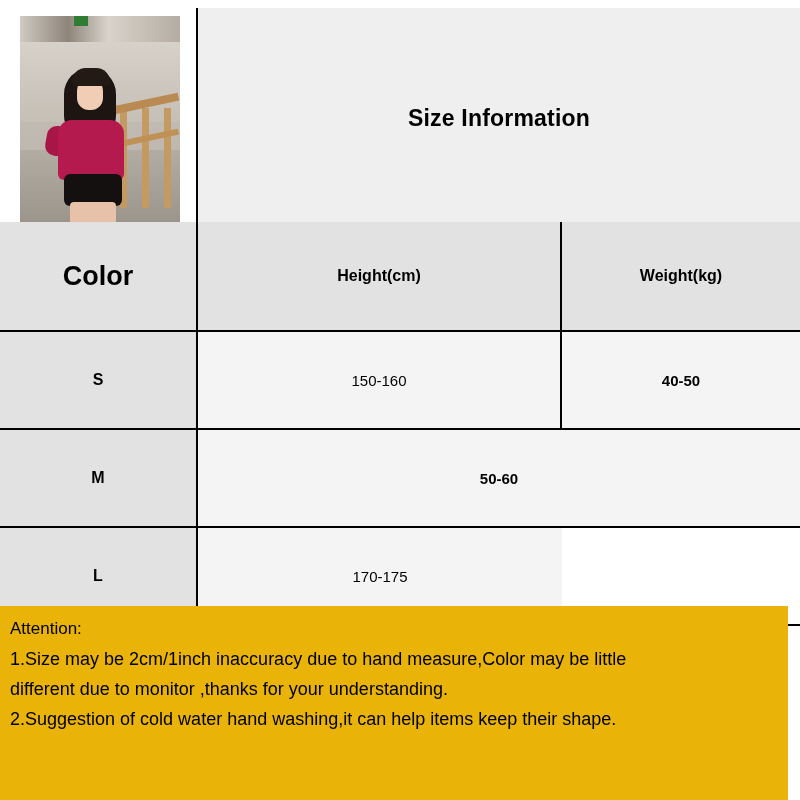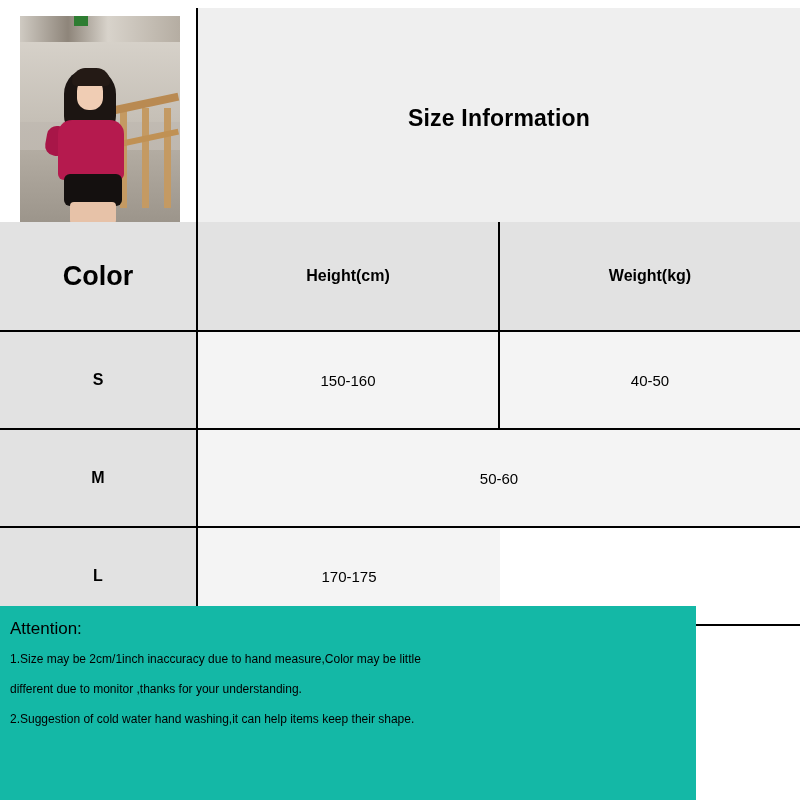--- a/index.html
+++ b/index.html
@@ -148,22 +148,22 @@
   .trow .cell {
     box-sizing: border-box;
     display: flex;
     align-items: center;
     justify-content: center;
     border-right: 2px solid #000;
   }
   .trow .cell:last-child { border-right: none; }
 
   .c-size   { width: 198px; }
-  .c-height { width: 302px; }
-  .c-weight { flex: 1; }
+  .c-height { width: 364px; }
+  .c-weight { flex: 1; font-weight: bold; }
 
   .header-row .cell {
     height: 108px;
     background: #e2e2e2;
   }
   .header-row .c-size {
     font-size: 27px;
     font-weight: bold;
   }
   .header-row .c-height,
@@ -184,28 +184,28 @@
   .data-row .c-height,
   .data-row .c-weight {
     background: #f4f4f4;
   }
 
   
   .attention {
     position: absolute;
     left: 0;
     top: 606px;
-    width: 696px;
+    width: 788px;
     height: 194px;
     box-sizing: border-box;
     padding: 8px 26px 0 10px;
-    background: #14b8a6;
+    background: #eab308;
   }
   .att-line {
-    font-size: 12px;
+    font-size: 18px;
     line-height: 30px;
     white-space: nowrap;
   }
   .att-title { font-size: 17px; }
 </style>
 </head>
 <body>
 
 <div class="page">
 

